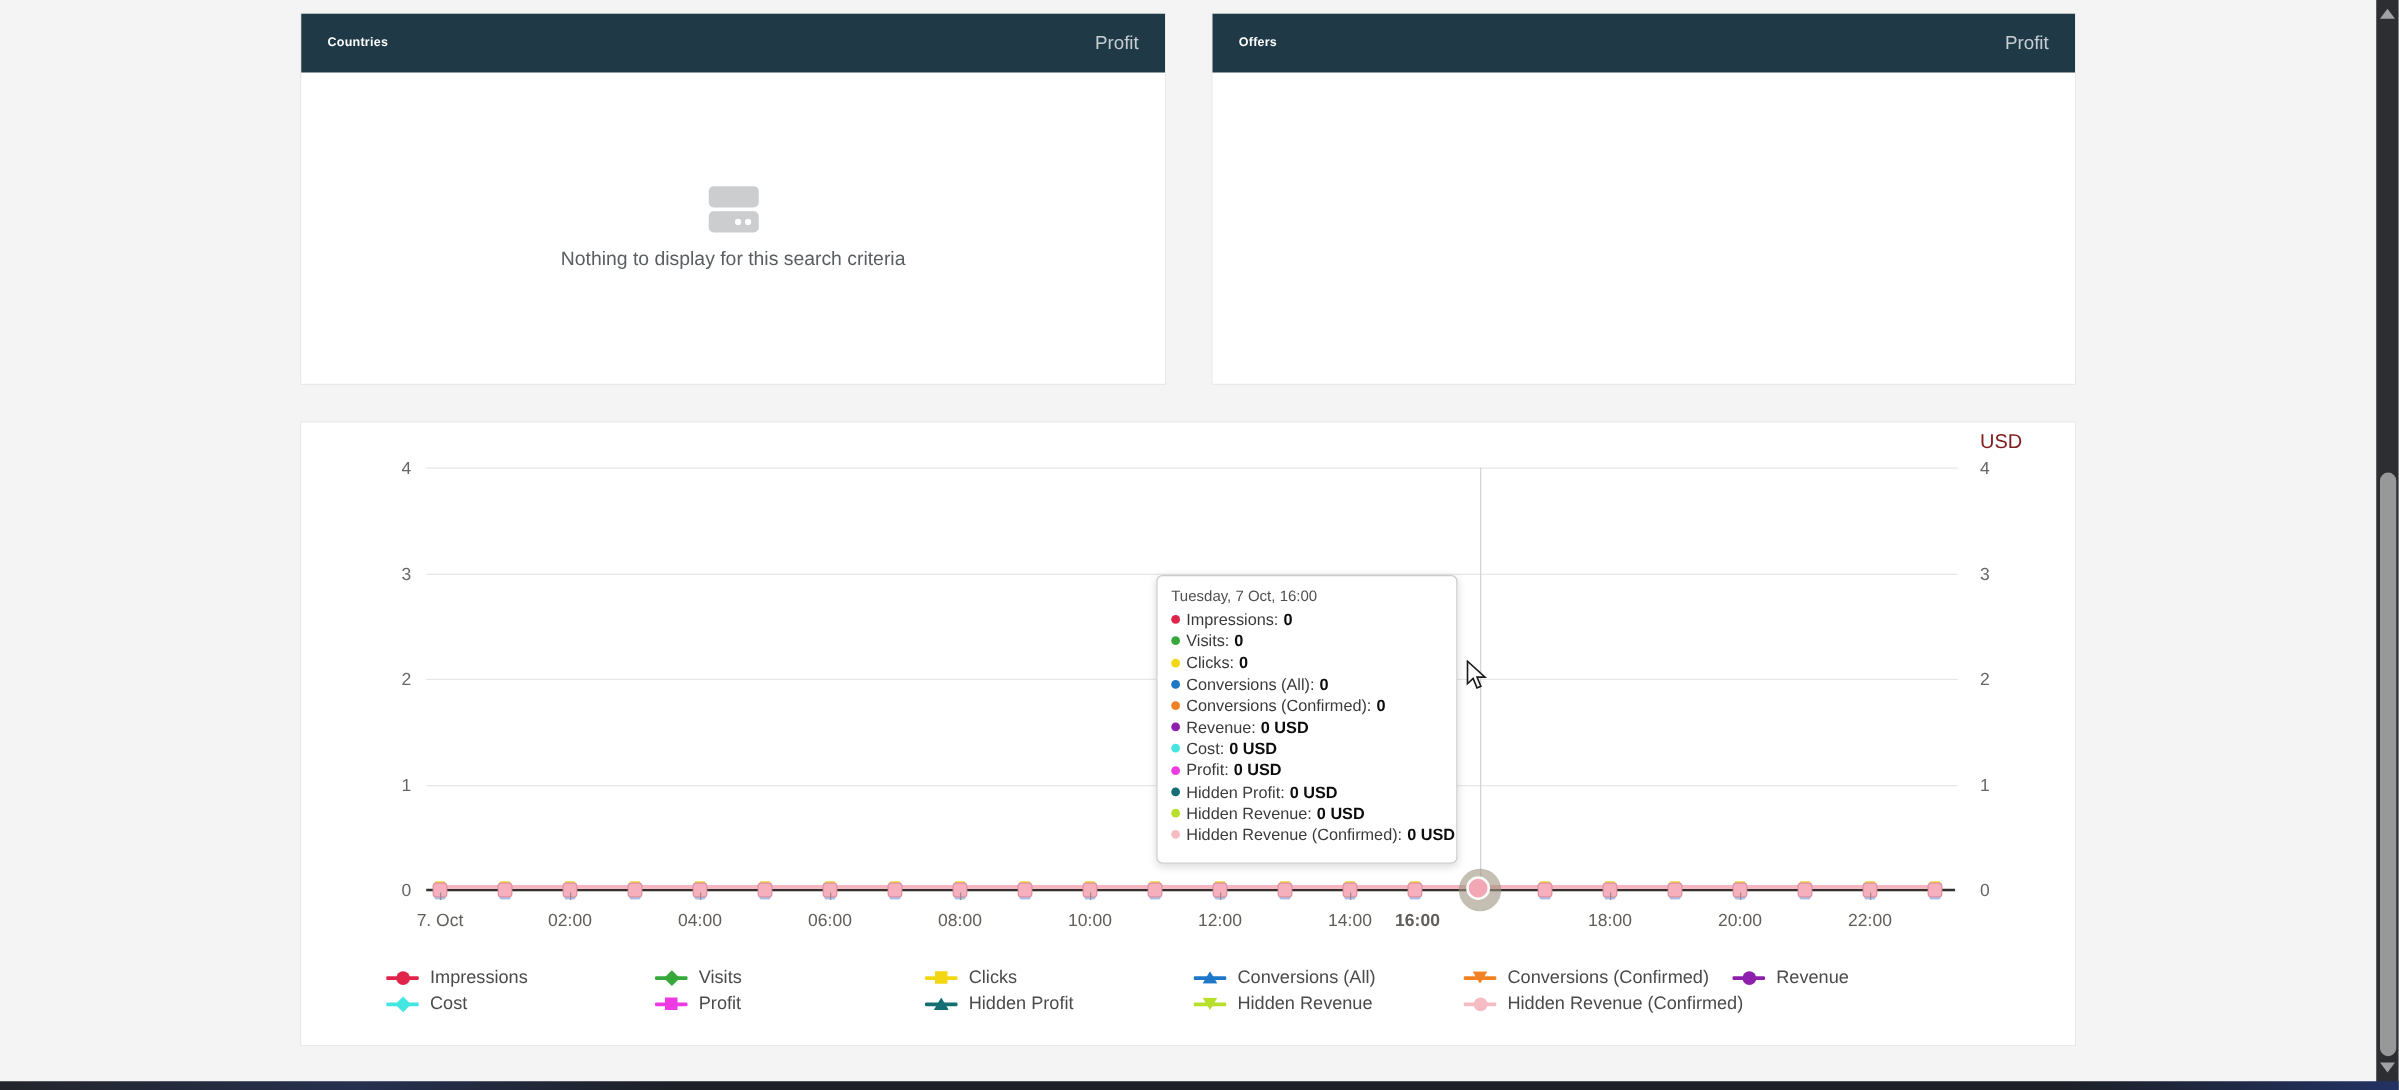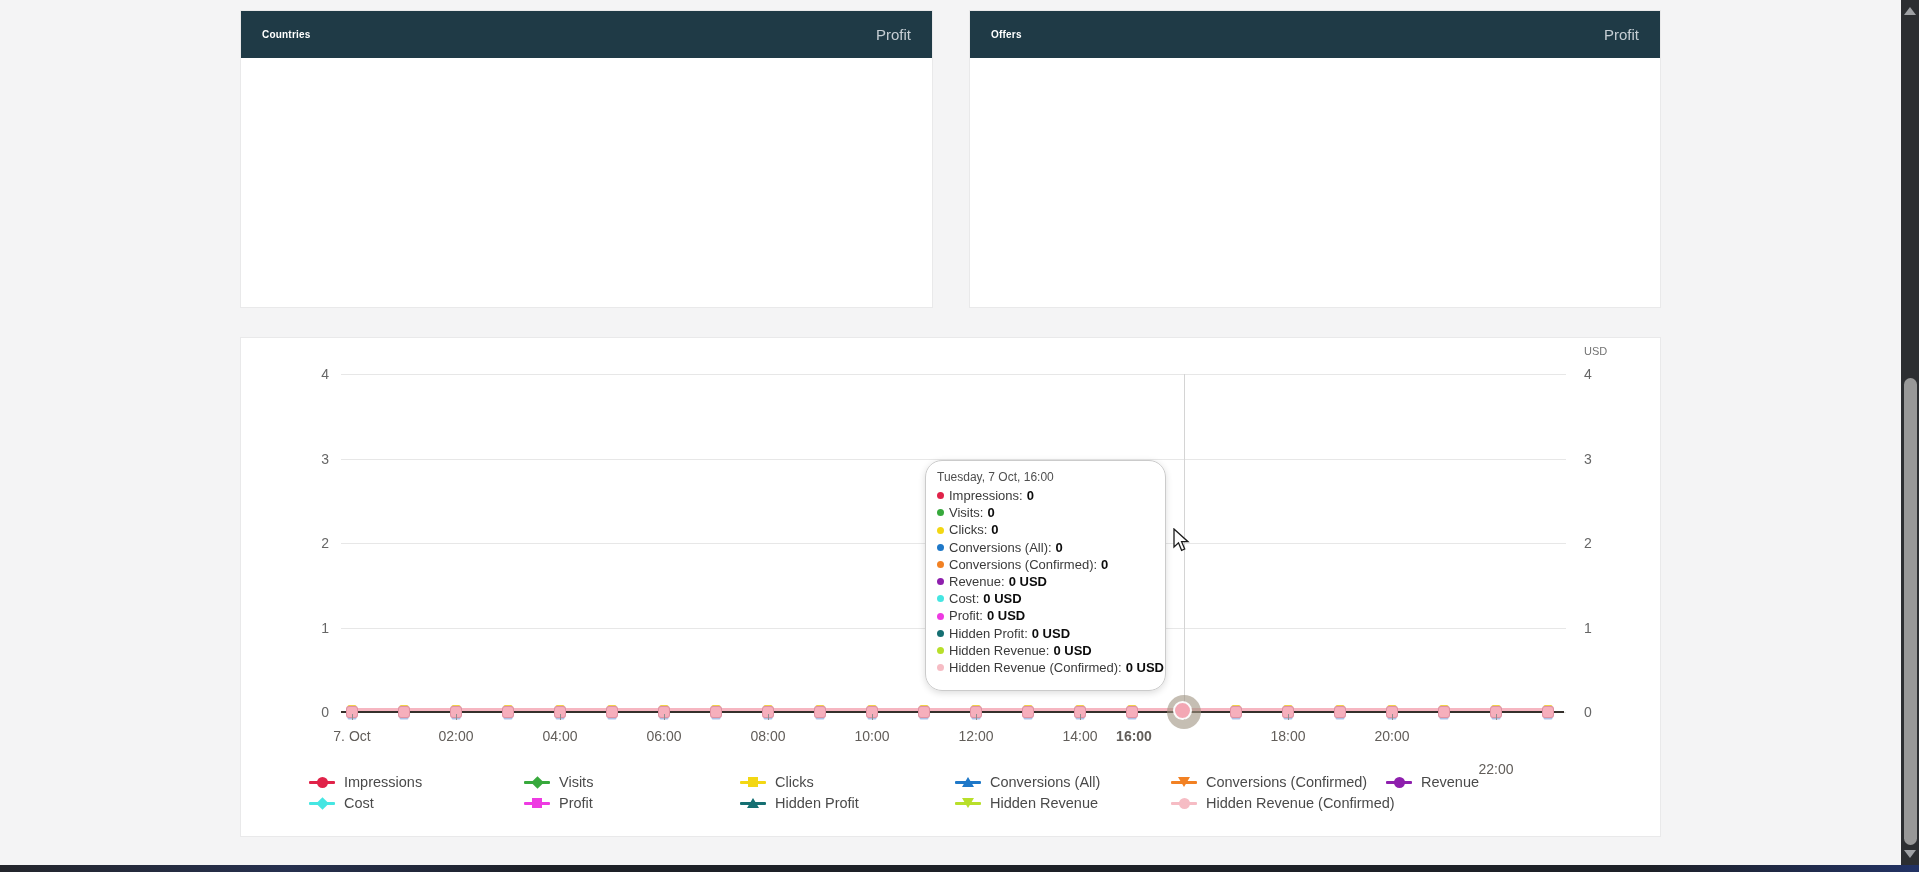--- a/index.html
+++ b/index.html
@@ -27,41 +27,41 @@
   .empty-msg { font-size:15.5px; color:#595e62; }
 
   .offer-row { position:relative; height:51px; display:flex; align-items:center; justify-content:space-between;
                padding:0 22px 0 20px; border-bottom:1px solid #ededee; }
   .offer-row .accent { position:absolute; left:0; top:0; bottom:0; width:5px; background:#9b9b9b; }
   .offer-name { font-size:15.5px; font-style:italic; color:#1e1e1e; }
   .offer-value { font-size:15px; color:#3b3b3b; }
 
   
   #plot { position:absolute; inset:0; }
-  .unit-label { position:absolute; left:1343px; top:7px; font-size:11px; color:#737373; }
+  .unit-label { position:absolute; left:1343px; top:7px; font-size:16px; color:#7f1d1d; }
   .gridline { position:absolute; left:100px; width:1225px; height:1px; background:#e7e7e7; }
   .ylab { position:absolute; font-size:14px; color:#666; width:30px; }
   .ylab.left { left:58px; text-align:right; }
   .ylab.right { left:1343px; text-align:left; }
   .x-axis-line { position:absolute; left:100px; top:373px; width:1223px; height:2px; background:#35302b; }
   .series-line { position:absolute; left:111px; top:370px; width:1197px; height:2.5px; background:#f6b6c1; }
   .pt { position:absolute; width:12px; height:12px; border-radius:3px; background:#f6afbc;
         border:1px solid rgba(205,120,140,.55); margin:-6px 0 0 -6px;
         box-shadow:0 -2.5px 0 -1.5px rgba(238,205,62,.95), 0 3px 0 -1.5px rgba(70,115,200,.45); }
   .xtick { position:absolute; width:1px; height:6px; background:#8f8f8f; top:376px; }
   .xlab { position:absolute; top:390px; width:70px; margin-left:-35px; text-align:center; font-size:14px; color:#615d59; }
   .crosshair { position:absolute; left:943px; top:36px; width:1px; height:338px; background:#d4d4d4; }
   .halo { position:absolute; left:943px; top:374px; width:34px; height:34px; margin:-17px 0 0 -17px;
           border-radius:50%; background:rgba(158,147,129,.6); }
   .halo .inner { position:absolute; left:50%; top:50%; width:19px; height:19px; margin:-11.5px 0 0 -11.5px;
           border-radius:50%; background:#f3a7b4; border:2px solid #fbfbfb; }
 
   
   #tooltip { position:absolute; left:684px; top:122px; width:241px; height:231px;
-             background:rgba(255,255,255,.97); border:1px solid #cbcbcb; border-radius:17px;
+             background:rgba(255,255,255,.97); border:1px solid #cbcbcb; border-radius:5px;
              box-shadow:0 2px 7px rgba(0,0,0,.14); padding:9px 11px; z-index:5; }
   .tt-title { font-size:12px; color:#4f4f4f; margin-bottom:3px; }
   .tt-row { font-size:13px; color:#3a3a3a; line-height:17.2px; white-space:nowrap; display:flex; align-items:center; }
   .tt-bullet { width:7px; height:7px; border-radius:50%; display:inline-block; margin-right:5px; flex:none; }
   .tt-value { font-weight:700; color:#0c0c0c; margin-left:4px; }
 
   
   .legend-item { position:absolute; height:16px; display:flex; align-items:center; cursor:pointer; }
   .lmark { position:relative; width:26px; height:16px; flex:none; margin-right:9px; }
   .lline { position:absolute; left:0; top:7px; width:26px; height:2.5px; border-radius:1px; }
@@ -85,20 +85,29 @@
 
   #cursor { position:absolute; left:1172px; top:528px; z-index:20; }
 </style>
 </head>
 <body>
 
 <div class="panel" id="countries-panel">
   <div class="panel-header">
     <span class="panel-title">Countries</span>
     <span class="panel-metric">Profit</span>
+  </div>
+  <div class="empty-state">
+    <div class="card-icon">
+      <span class="slab top"></span>
+        <span class="slab bottom"></span>
+      <span class="dot d1"></span>
+        <span class="dot d2"></span>
+    </div>
+    <div class="empty-msg">Nothing to display for this search criteria</div>
   </div>
 </div>
 
 <div class="panel" id="offers-panel">
   <div class="panel-header">
     <span class="panel-title">Offers</span>
     <span class="panel-metric">Profit</span>
   </div>
 </div>
 
@@ -169,21 +178,21 @@
         <div class="xlab" style="left: 735px;">12:00</div>
         <div class="xtick" style="left: 839px;"></div>
         <div class="xlab" style="left: 839px;">14:00</div>
         <div class="xtick" style="left: 943px;"></div>
         <div class="xlab" style="left: 893px; font-weight: bold;">16:00</div>
         <div class="xtick" style="left: 1047px;"></div>
         <div class="xlab" style="left: 1047px;">18:00</div>
         <div class="xtick" style="left: 1151px;"></div>
         <div class="xlab" style="left: 1151px;">20:00</div>
         <div class="xtick" style="left: 1255px;"></div>
-        <div class="xlab" style="left: 1255px; margin-top: 33px;">22:00</div>
+        <div class="xlab" style="left: 1255px;">22:00</div>
       </div>
     <div class="halo">
         <span class="inner"></span>
       </div>
     <div id="tooltip">
       <div class="tt-title">Tuesday, 7 Oct, 16:00</div>
       <div id="tt-rows">
           <div class="tt-row">
             <div class="tt-bullet" style="background: rgb(224, 35, 73);"></div>
             <span>Impressions:</span>

